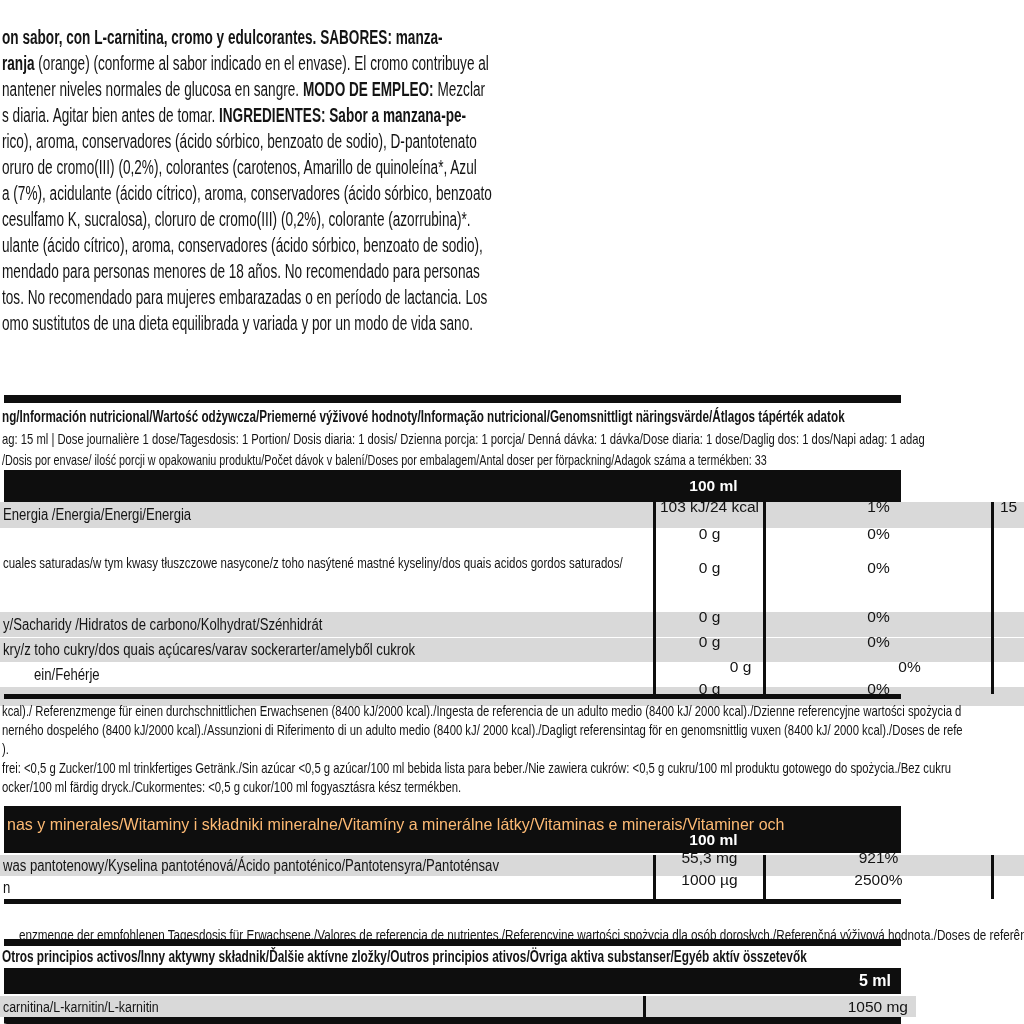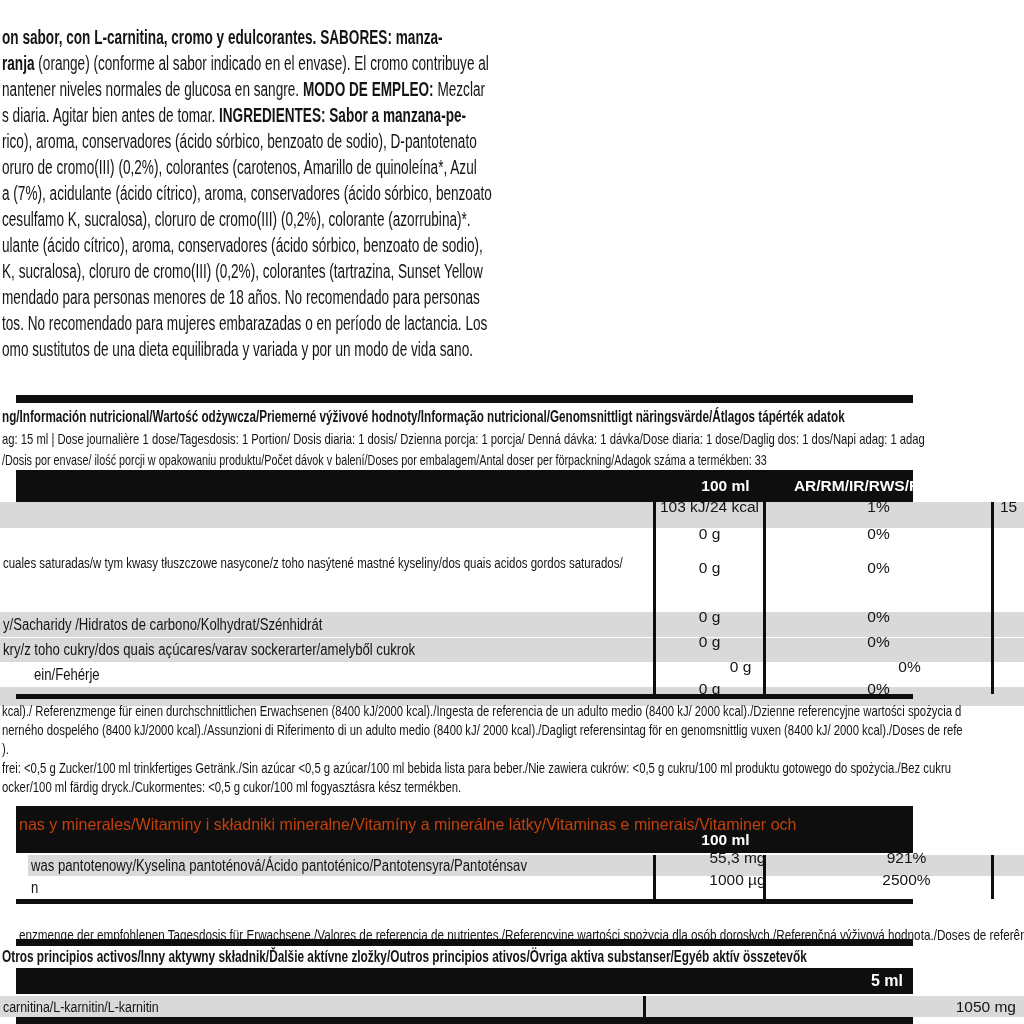--- a/index.html
+++ b/index.html
@@ -1,21 +1,21 @@
 <!DOCTYPE html>
 <html><head>
 <meta charset="utf-8">
 <style>
   html,body{margin:0;padding:0;background:#fff;}
   .page{position:relative;width:1024px;height:1024px;background:#ffffff;overflow:hidden;
         font-family:"Liberation Sans",sans-serif;color:#141414;border-radius:7px;}
   .abs{position:absolute;}
   .sq{display:inline-block;transform:scaleX(var(--sx,1));transform-origin:0 50%;white-space:pre;}
   .b{font-weight:bold;}
-  .bar{position:absolute;left:16px;width:897px;background:#0e0e0e;}
+  .bar{position:absolute;left:4px;width:897px;background:#0e0e0e;}
   
   .intro{position:absolute;left:2px;top:24px;width:1022px;}
   .iline{height:26px;line-height:26px;font-size:20px;white-space:pre;}
   .iline .sq{--sx:.68;}
   
   .sec-title{left:2px;top:406px;height:22px;line-height:22px;font-size:16px;font-weight:bold;}
   .sec-title .sq{--sx:.73;}
   .dose-line{left:2px;top:429px;height:20px;line-height:20px;font-size:15px;}
   .dose-line .sq{--sx:.75;}
   .serv-line{left:2px;top:450px;height:20px;line-height:20px;font-size:15px;}
@@ -36,49 +36,48 @@
   .cv{position:absolute;top:0;bottom:16px;display:flex;align-items:center;justify-content:center;font-size:15.5px;}
   .c1{left:656px;width:107px;}
   .c2{left:766px;width:225px;}
   .c3{left:1000px;width:24px;justify-content:flex-start;overflow:hidden;}
   .vline{position:absolute;width:3px;background:#0e0e0e;}
   
   .fnote{position:absolute;left:2px;width:1400px;}
   .fline{height:19px;line-height:19px;font-size:14.5px;white-space:pre;}
   .fline .sq{--sx:.78;}
   
-  .vbar-left{position:absolute;left:3px;top:9px;height:19px;line-height:19px;font-size:16.5px;color:#c2410c;}
+  .vbar-left{position:absolute;left:3px;top:9px;height:19px;line-height:19px;font-size:16.5px;color:#fdba74;}
   .vbar-left .sq{--sx:.97;}
   .vbar-cell{position:absolute;top:24px;height:20px;display:flex;align-items:center;justify-content:center;
              font-weight:bold;font-size:15.5px;color:#fff;}
   
   .act-title{left:2px;top:946px;height:21px;line-height:21px;font-size:16px;font-weight:bold;}
   .act-title .sq{--sx:.74;}
   .dose-val{position:absolute;right:10px;top:0;bottom:0;display:flex;align-items:center;
             color:#fff;font-size:16px;font-weight:bold;}
-  .act-row{position:absolute;left:0;top:996px;width:1024px;height:21px;background:#d9d9d9;}
+  .act-row{position:absolute;left:0;top:996px;width:916px;height:21px;background:#d9d9d9;}
   .act-row .labwrap .sq{--sx:.8;font-size:15.5px;}
   .act-val{position:absolute;right:8px;top:0;bottom:0;display:flex;align-items:center;font-size:15.5px;}
 </style>
 </head>
 <body>
 
 <div class="page">
 
   <div class="intro" id="intro-box">
       <div class="iline"><span class="sq"><span class="b">on sabor, con L-carnitina, cromo y edulcorantes. SABORES: manza-</span></span></div>
       <div class="iline"><span class="sq"><span class="b">ranja</span><span> (orange) (conforme al sabor indicado en el envase). El cromo contribuye al</span></span></div>
       <div class="iline"><span class="sq"><span>nantener niveles normales de glucosa en sangre. </span><span class="b">MODO DE EMPLEO:</span><span> Mezclar</span></span></div>
       <div class="iline"><span class="sq"><span>s diaria. Agitar bien antes de tomar. </span><span class="b">INGREDIENTES: Sabor a manzana-pe-</span></span></div>
       <div class="iline"><span class="sq"><span>rico), aroma, conservadores (ácido sórbico, benzoato de sodio), D-pantotenato</span></span></div>
       <div class="iline"><span class="sq"><span>oruro de cromo(III) (0,2%), colorantes (carotenos, Amarillo de quinoleína*, Azul</span></span></div>
       <div class="iline"><span class="sq"><span>a (7%), acidulante (ácido cítrico), aroma, conservadores (ácido sórbico, benzoato</span></span></div>
       <div class="iline"><span class="sq"><span>cesulfamo K, sucralosa), cloruro de cromo(III) (0,2%), colorante (azorrubina)*.</span></span></div>
       <div class="iline"><span class="sq"><span>ulante (ácido cítrico), aroma, conservadores (ácido sórbico, benzoato de sodio),</span></span></div>
-      <div class="iline"><span class="sq"><span>K, sucralosa), cloruro de cromo(III) (0,2%), colorantes (tartrazina, Sunset Yellow</span></span></div>
       <div class="iline"><span class="sq"><span>mendado para personas menores de 18 años. No recomendado para personas</span></span></div>
       <div class="iline"><span class="sq"><span>tos. No recomendado para mujeres embarazadas o en período de lactancia. Los</span></span></div>
       <div class="iline"><span class="sq"><span>omo sustitutos de una dieta equilibrada y variada y por un modo de vida sano.</span></span></div>
     </div>
 
   <div class="bar" style="top:395px;height:8px;"></div>
 
   <div class="abs sec-title">
     <span class="sq">ng/Información nutricional/Wartość odżywcza/Priemerné výživové hodnoty/Informação nutricional/Genomsnittligt näringsvärde/Átlagos tápérték adatok</span>
   </div>
@@ -86,27 +85,27 @@
     <span class="sq">ag: 15 ml | Dose journalière 1 dose/Tagesdosis: 1 Portion/ Dosis diaria: 1 dosis/ Dzienna porcja: 1 porcja/ Denná dávka: 1 dávka/Dose diaria: 1 dose/Daglig dos: 1 dos/Napi adag: 1 adag</span>
   </div>
   <div class="abs serv-line">
     <span class="sq">/Dosis por envase/ ilość porcji w opakowaniu produktu/Počet dávok v balení/Doses por embalagem/Antal doser per förpackning/Adagok száma a termékben: 33</span>
   </div>
 
   <div class="bar" style="top:470px;height:32px;">
     <div class="hcell hc1">
       <span>100 ml</span>
     </div>
-    <div class="hcell hc2">
-      <span>AR/RM/IR/RWS/RI**(100 ml)</span>
-    </div>
   </div>
 
   <div class="abs" style="left:0;top:502px;width:1024px;" id="t1rows">
       <div class="trow g" style="height: 26px; margin-top: 0px;">
+        <div class="labwrap">
+          <span class="sq">Energia /Energia/Energi/Energia</span>
+        </div>
         <div class="cv c1">103 kJ/24 kcal</div>
         <div class="cv c2">1%</div>
         <div class="cv c3">15</div>
       </div>
       <div class="trow w" style="height: 24px; margin-top: 2px;">
         <div class="labwrap">
           <span class="sq"></span>
         </div>
         <div class="cv c1">0 g</div>
         <div class="cv c2">0%</div>
@@ -170,21 +169,21 @@
 
   <div class="bar" style="top:806px;height:47px;">
     <div class="vbar-left">
       <span class="sq">nas y minerales/Witaminy i składniki mineralne/Vitamíny a minerálne látky/Vitaminas e minerais/Vitaminer och</span>
     </div>
     <div class="vbar-cell" style="left:656px;width:107px;">
       <span>100 ml</span>
     </div>
   </div>
 
-  <div class="abs" style="left:0;top:855px;width:985px;padding-left:28px;" id="t2rows">
+  <div class="abs" style="left:0;top:855px;width:985px;" id="t2rows">
       <div class="trow g" style="height: 21px; margin-top: 0px;">
         <div class="labwrap">
           <span class="sq">was pantotenowy/Kyselina pantoténová/Ácido pantoténico/Pantotensyra/Pantoténsav</span>
         </div>
         <div class="cv c1">55,3 mg</div>
         <div class="cv c2">921%</div>
       </div>
       <div class="trow w" style="height: 21px; margin-top: 1px;">
         <div class="labwrap">
           <span class="sq">n</span>

